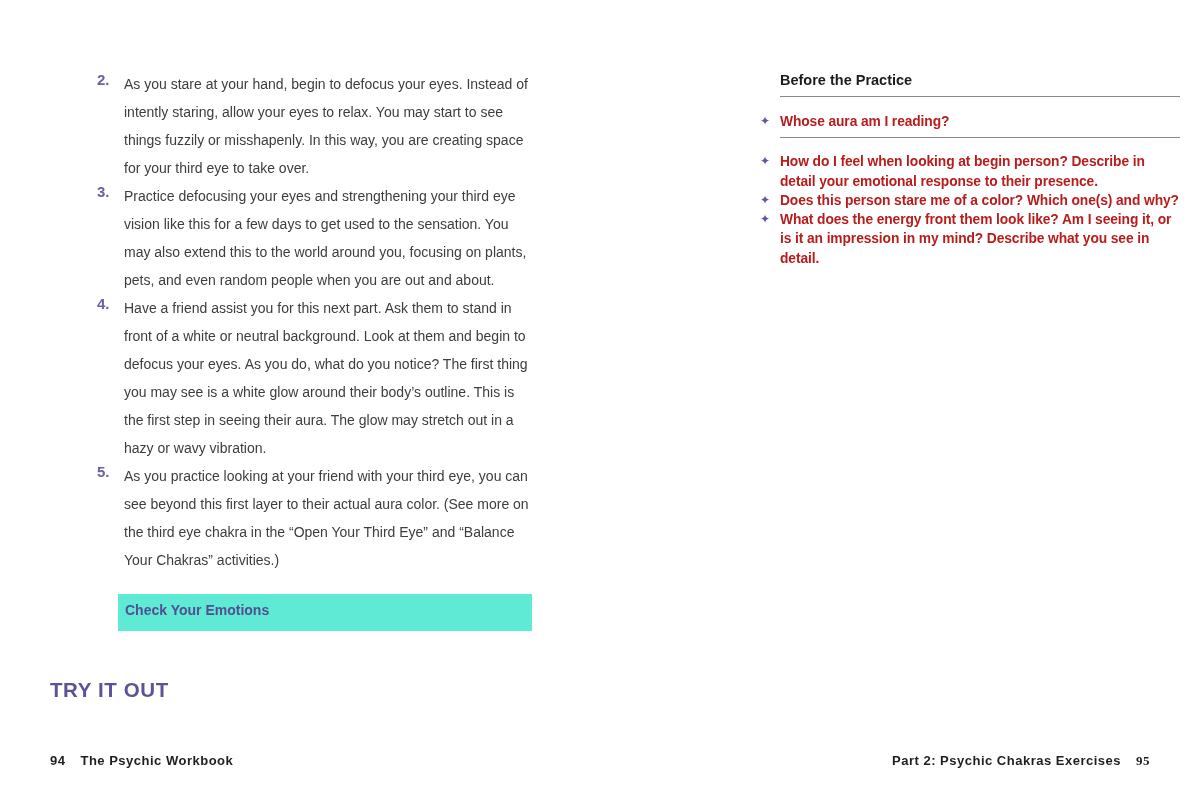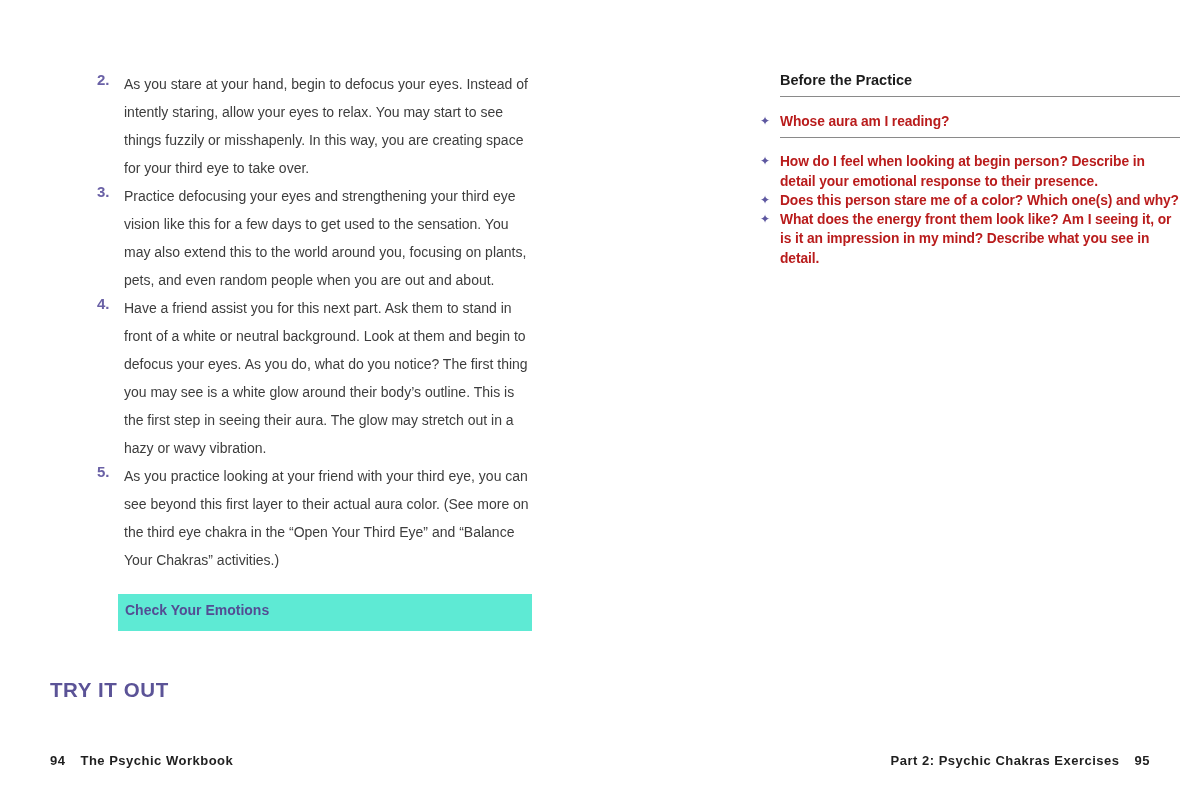--- a/index.html
+++ b/index.html
@@ -113,21 +113,21 @@
     position: absolute;
     top: 753px;
     font-size: 13px;
     font-weight: bold;
     letter-spacing: 0.5px;
     color: #1f1f1f;
   }
   .footer-left { left: 50px; }
   .footer-right { right: 50px; text-align: right; }
   .footer-left .pgnum { margin-right: 15px; }
-  .footer-right .pgnum { margin-left: 15px; }
+  .footer-right .pgnum { margin-left: 15px; font-family: Liberation Serif, serif; }
 </style>
 </head>
 <body>
 
 <div class="page left-page">
 
   <div class="steps">
     <div class="step">
       <span class="step-num">2.</span>
       <span class="step-text">As you stare at your hand, begin to defocus your eyes. Instead of intently staring, allow your eyes to relax. You may start to see things fuzzily or misshapenly. In this way, you are creating space for your third eye to take over.</span>

